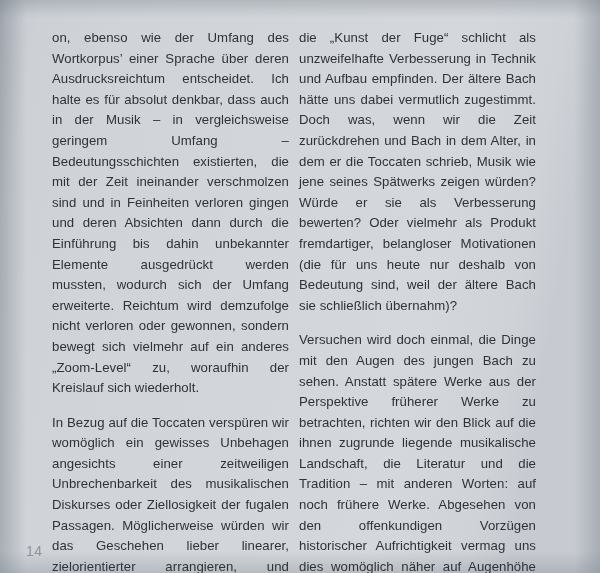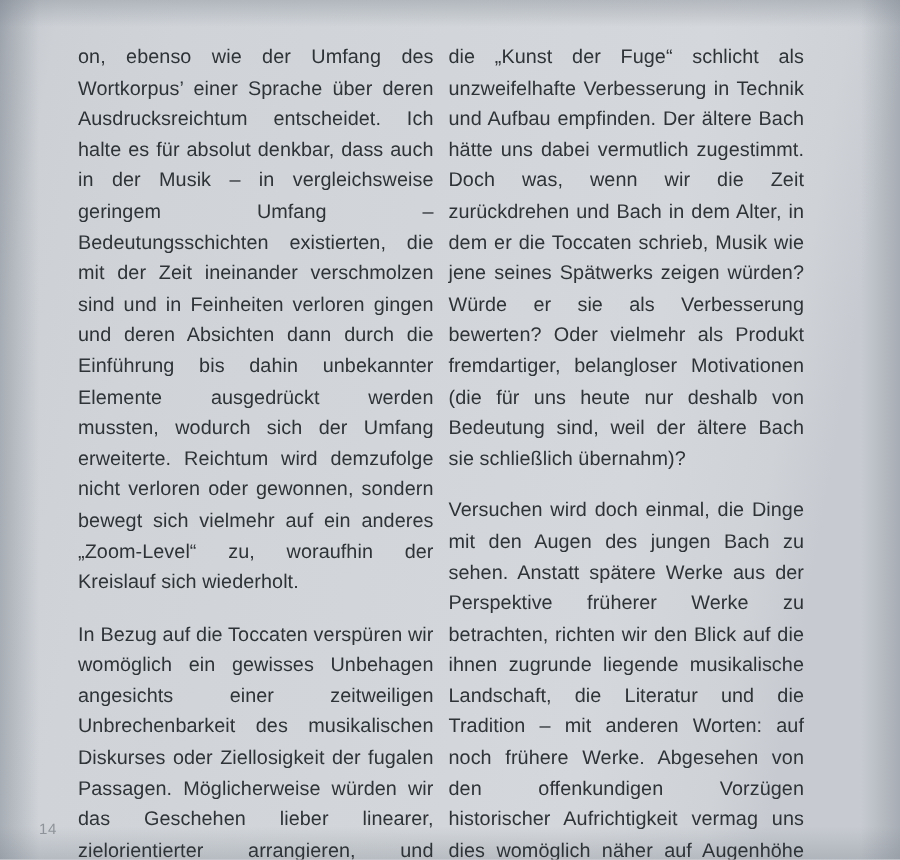--- a/index.html
+++ b/index.html
@@ -72,21 +72,21 @@
     hyphens: manual;
     letter-spacing: 0.05px;
   }
   .col p:last-child {
     margin-bottom: 0;
   }
   .folio {
     position: absolute;
     left: 26px;
     bottom: 14px;
-    font-size: 10px;
+    font-size: 14px;
     color: #8e9399;
     letter-spacing: 0.4px;
     text-align: center;
   }
 </style>
 </head>
 <body>
 
 <div class="page">
   <div class="vignette-top"></div>

